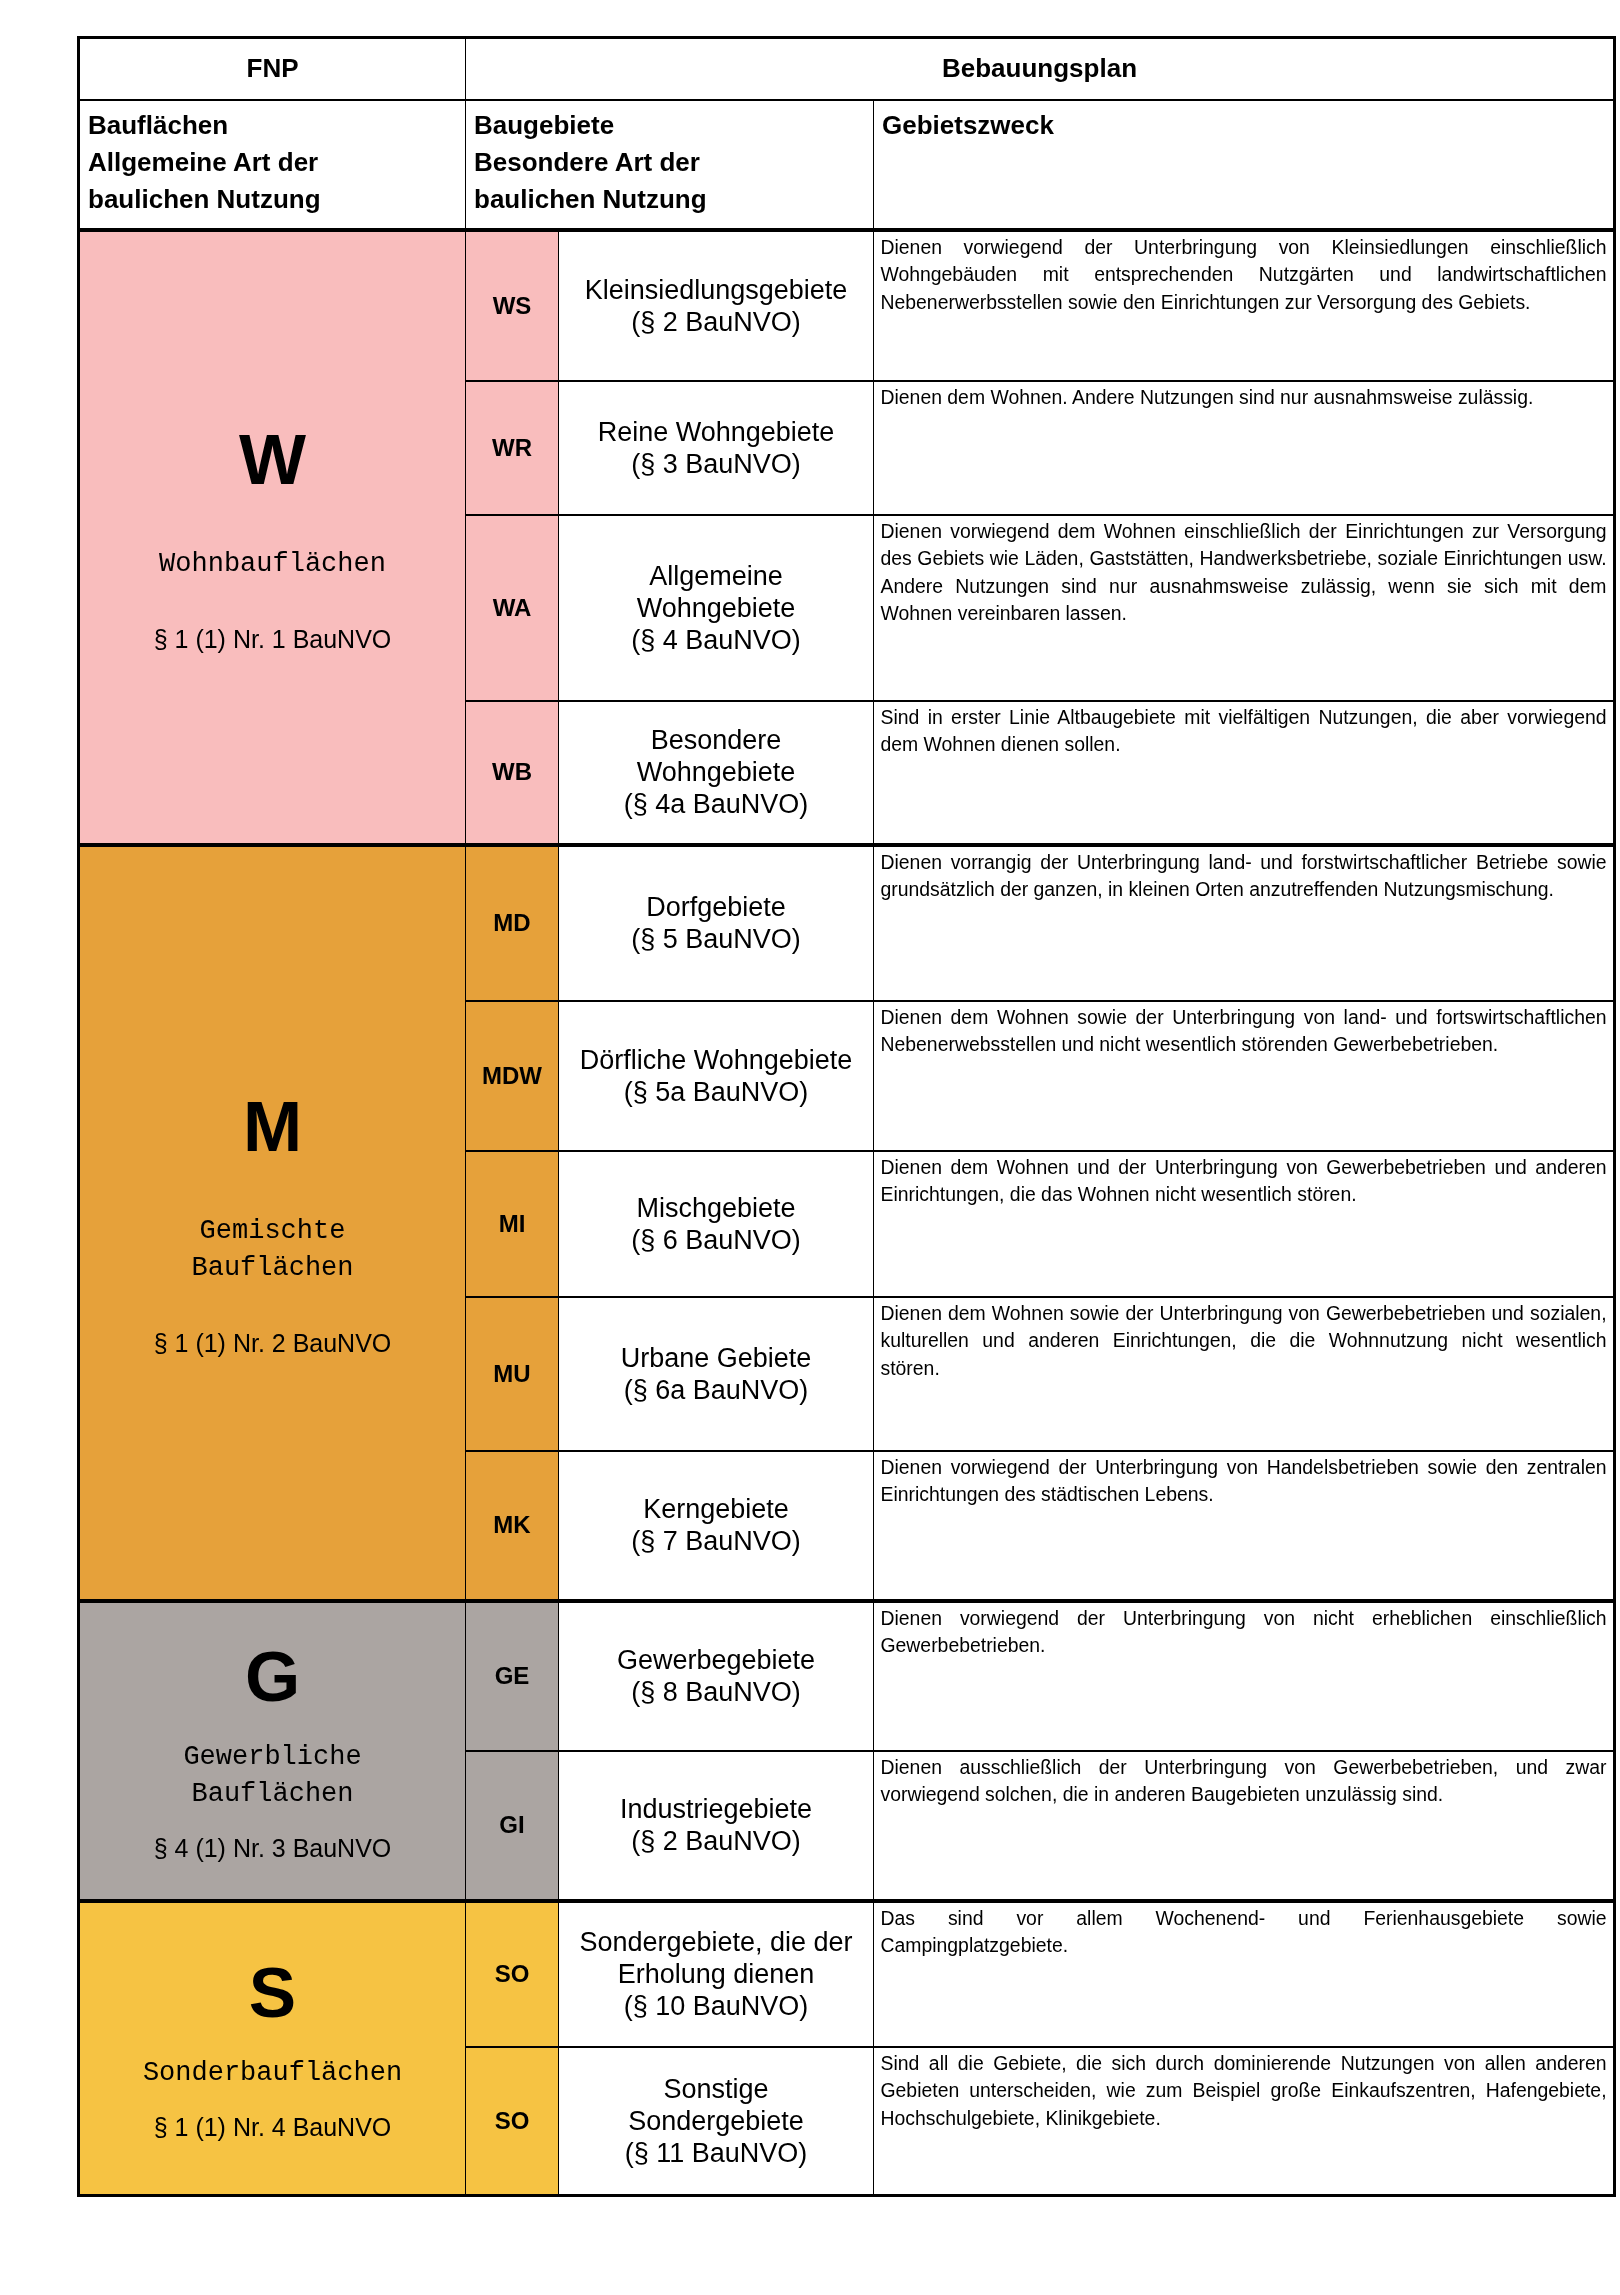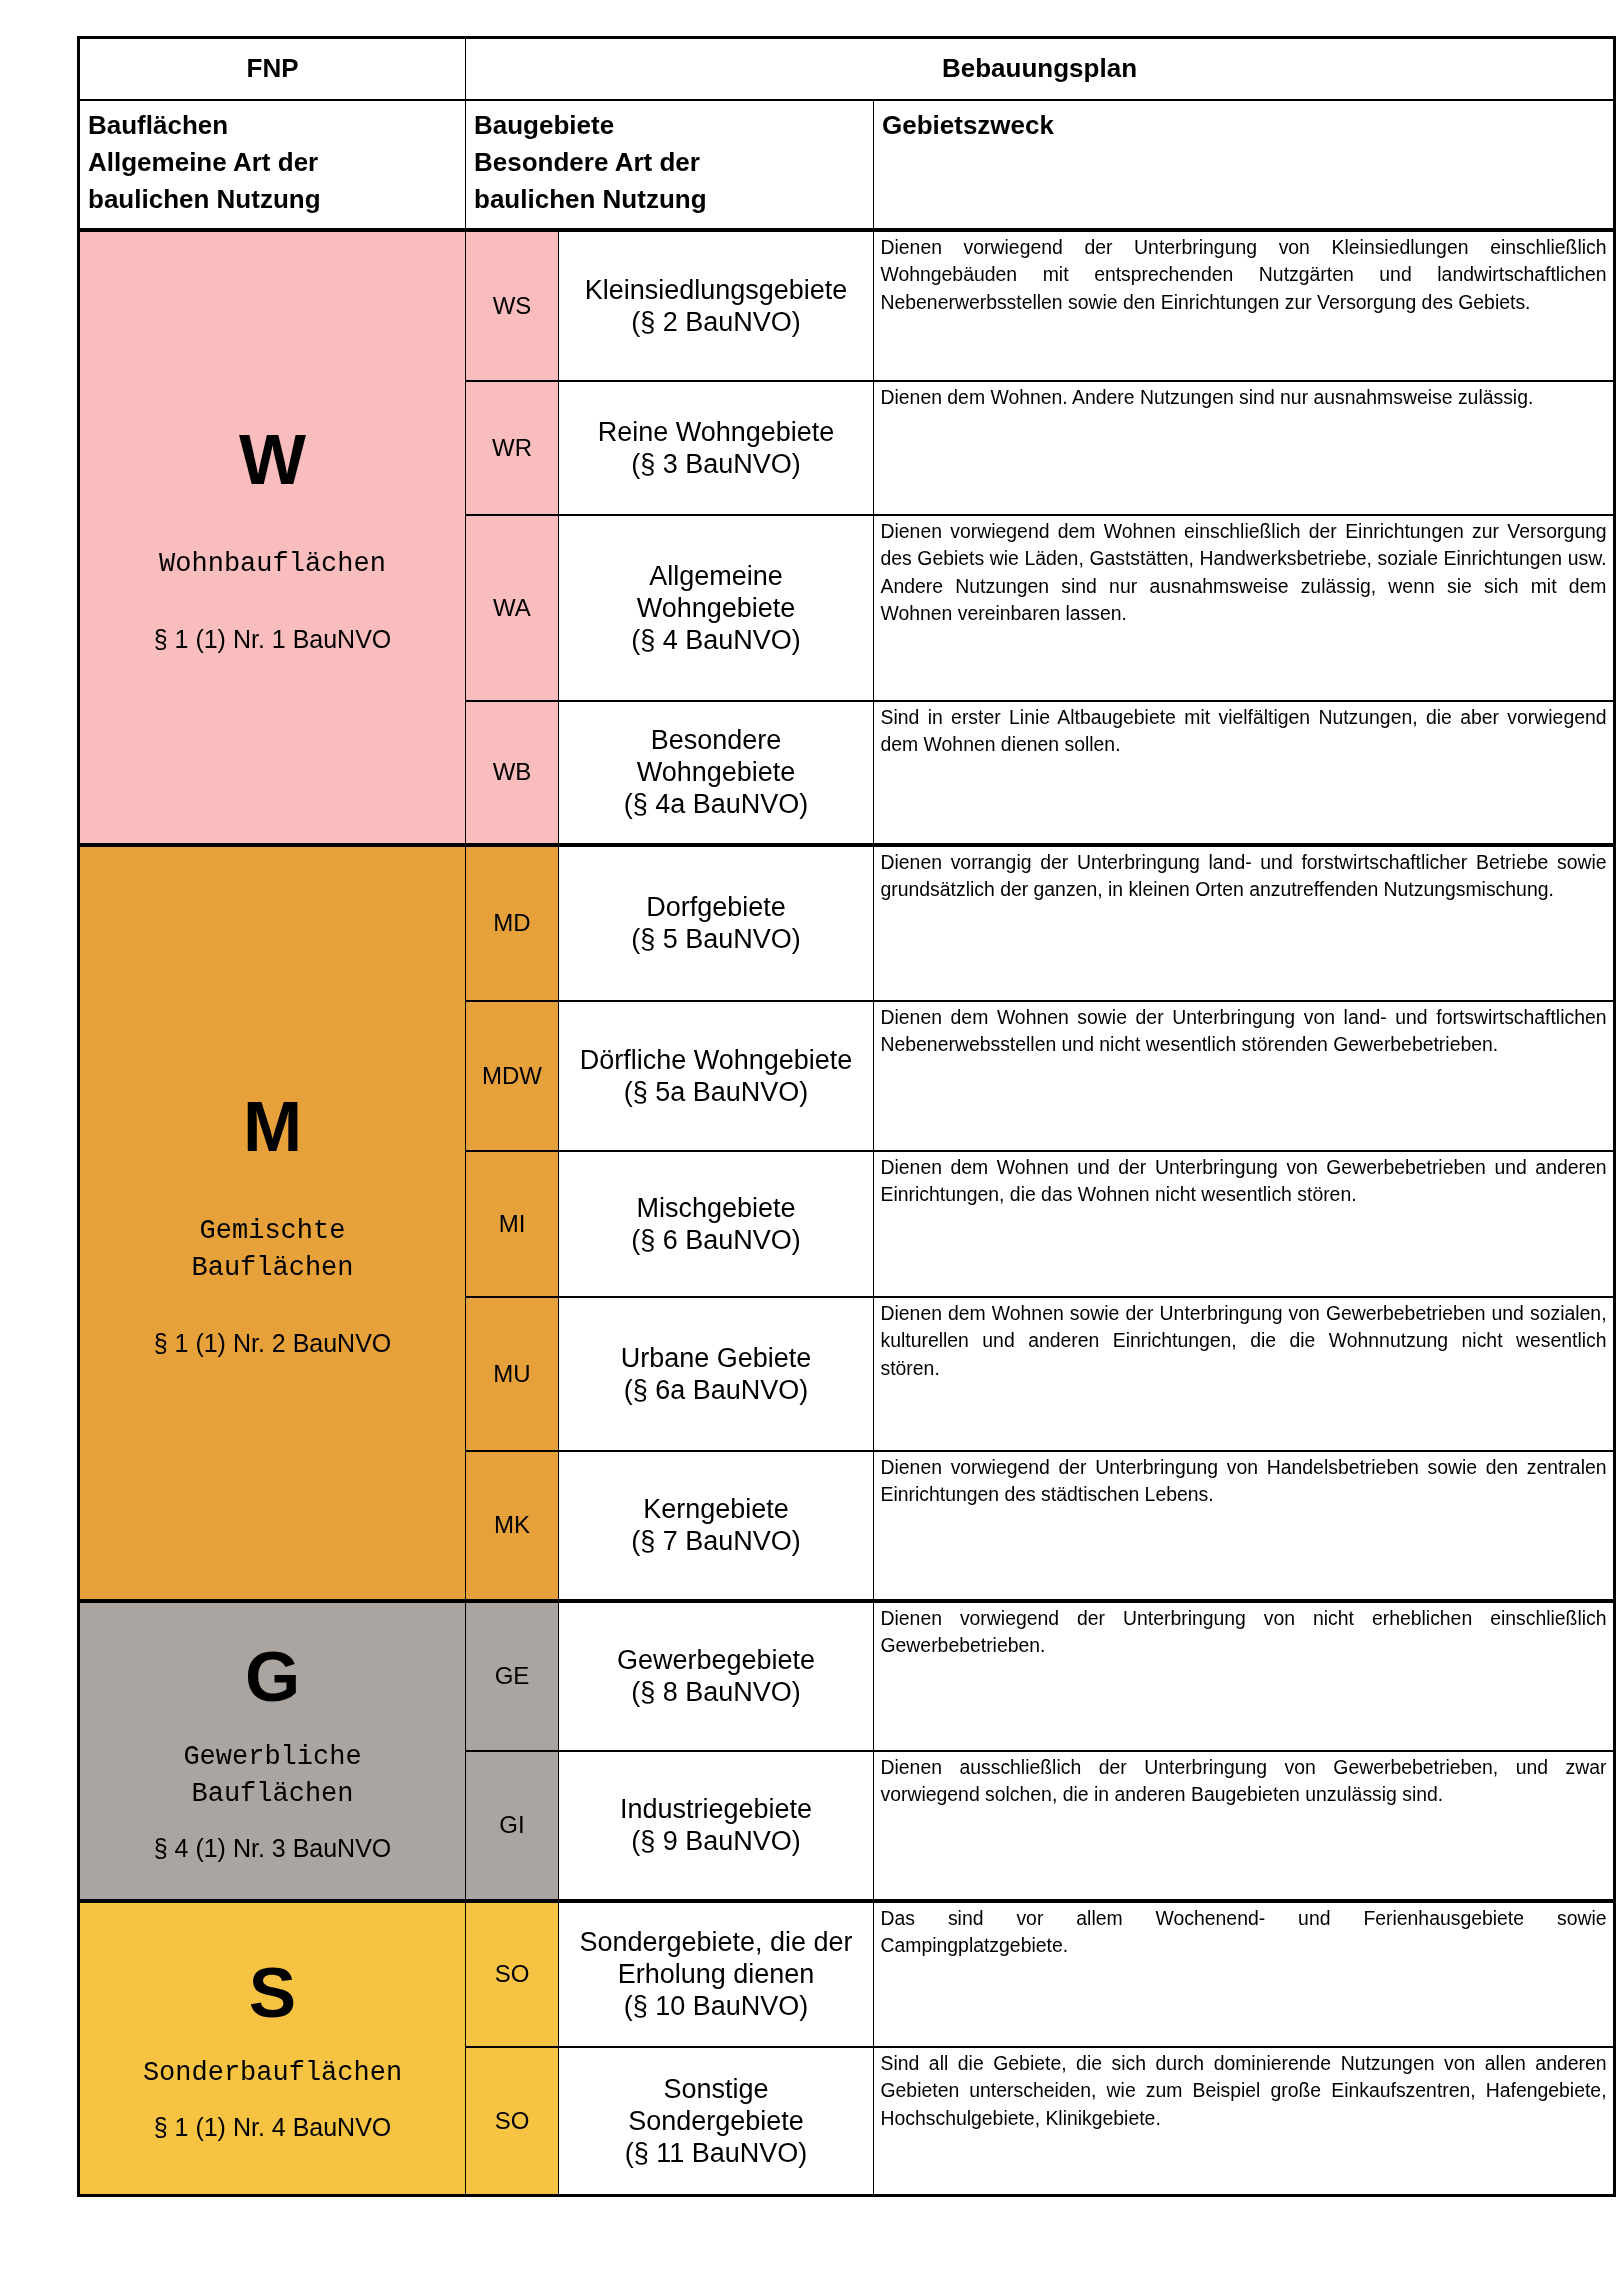--- a/index.html
+++ b/index.html
@@ -73,21 +73,21 @@
     font-size: 25px;
     line-height: 29px;
   }
   td.cat.compact .cat-letter { margin-bottom: 23px; }
   td.cat.compact .cat-label  { margin-bottom: 21px; }
   
   td.abbr {
     text-align: center;
     vertical-align: middle;
     font-size: 24px;
-    font-weight: normal;
+    font-weight: bold;
   }
   
   td.name {
     text-align: center;
     vertical-align: middle;
     font-size: 27px;
     line-height: 32px;
     background: #ffffff;
     padding: 0 20px;
   }
@@ -206,21 +206,21 @@
         <div class="cat-ref">§ 4 (1) Nr. 3 BauNVO</div>
       </td>
       <td class="abbr" style="background-color: rgb(171, 165, 162);">GE</td>
       <td class="name ml">Gewerbegebiete
 (§ 8 BauNVO)</td>
       <td class="desc">Dienen vorwiegend der Unterbringung von nicht erheblichen einschließlich Gewerbebetrieben.</td>
     </tr>
     <tr style="height:150px">
       <td class="abbr" style="background-color: rgb(171, 165, 162);">GI</td>
       <td class="name ml">Industriegebiete
-(§ 9 BauNVO)</td>
+(§ 2 BauNVO)</td>
       <td class="desc">Dienen ausschließlich der Unterbringung von Gewerbebetrieben, und zwar vorwiegend solchen, die in anderen Baugebieten unzulässig sind.</td>
     </tr>
 
     <tr class="gb" style="height:146px">
       <td class="cat compact" rowspan="2" style="background-color: rgb(246, 195, 67);">
         <div class="cat-letter">S</div>
         <div class="cat-label ml">Sonderbauflächen</div>
         <div class="cat-ref">§ 1 (1) Nr. 4 BauNVO</div>
       </td>
       <td class="abbr" style="background-color: rgb(246, 195, 67);">SO</td>

